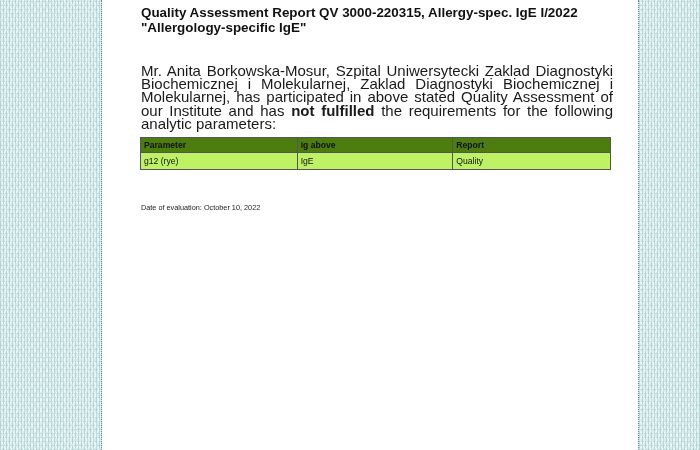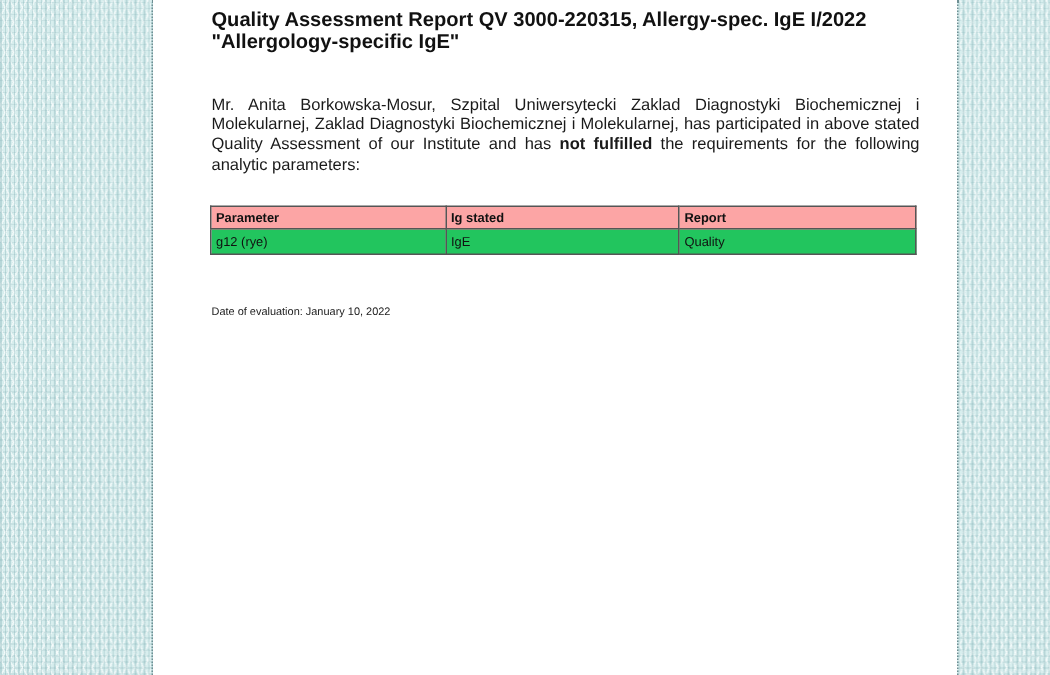--- a/index.html
+++ b/index.html
@@ -22,33 +22,33 @@
     .guilloche.right { left: 638px; width: 62px; border-left: 1px dotted #6e8f93; }
 
     .page { position: absolute; left: 102px; top: 0; width: 536px; height: 450px; }
 
     .title {
       position: absolute; left: 39px; top: 5px; width: 480px;
       font-weight: bold; font-size: 13.4px; line-height: 15px; color: #111;
     }
     .body-text {
       position: absolute; left: 39px; top: 64px; width: 472px;
-      font-size: 11px; line-height: 13.2px; text-align: justify; color: #1a1a1a;
+      font-size: 15px; line-height: 13.2px; text-align: justify; color: #1a1a1a;
     }
     .body-text b { font-weight: bold; }
 
     table.params {
       position: absolute; left: 38px; top: 137px; width: 471px;
       border-collapse: collapse; font-size: 8.6px;
     }
     table.params th, table.params td {
       border: 1.5px solid #555; padding: 1px 3px; text-align: left; height: 14px;
     }
-    table.params th { background: #fca5a5; font-weight: bold; height: 12px; }
-    table.params td { background: #22c55e; }
+    table.params th { background: #4d7c0f; font-weight: bold; height: 12px; }
+    table.params td { background: #bef264; }
     col.c1 { width: 157px; } col.c2 { width: 156px; } col.c3 { width: 158px; }
 
     .note {
       position: absolute; left: 39px; font-size: 7.3px; color: #222; white-space: nowrap;
     }
     .note.validity { top: 184px; }
     .note.date { top: 203px; }
   </style>
 </head>
 <body>
@@ -66,27 +66,27 @@
 
   <table class="params">
     <colgroup>
         <col class="c1">
         <col class="c2">
         <col class="c3">
       </colgroup>
     <thead>
       <tr>
         <th>Parameter</th>
-        <th>Ig stated</th>
+        <th>Ig above</th>
         <th>Report</th>
       </tr>
     </thead>
     <tbody>
       <tr>
         <td>g12 (rye)</td>
         <td>IgE</td>
         <td>Quality</td>
       </tr>
     </tbody>
   </table>
 
-  <div class="note date">Date of evaluation: January 10, 2022</div>
+  <div class="note date">Date of evaluation: October 10, 2022</div>
 </div>
 
 </body></html>

